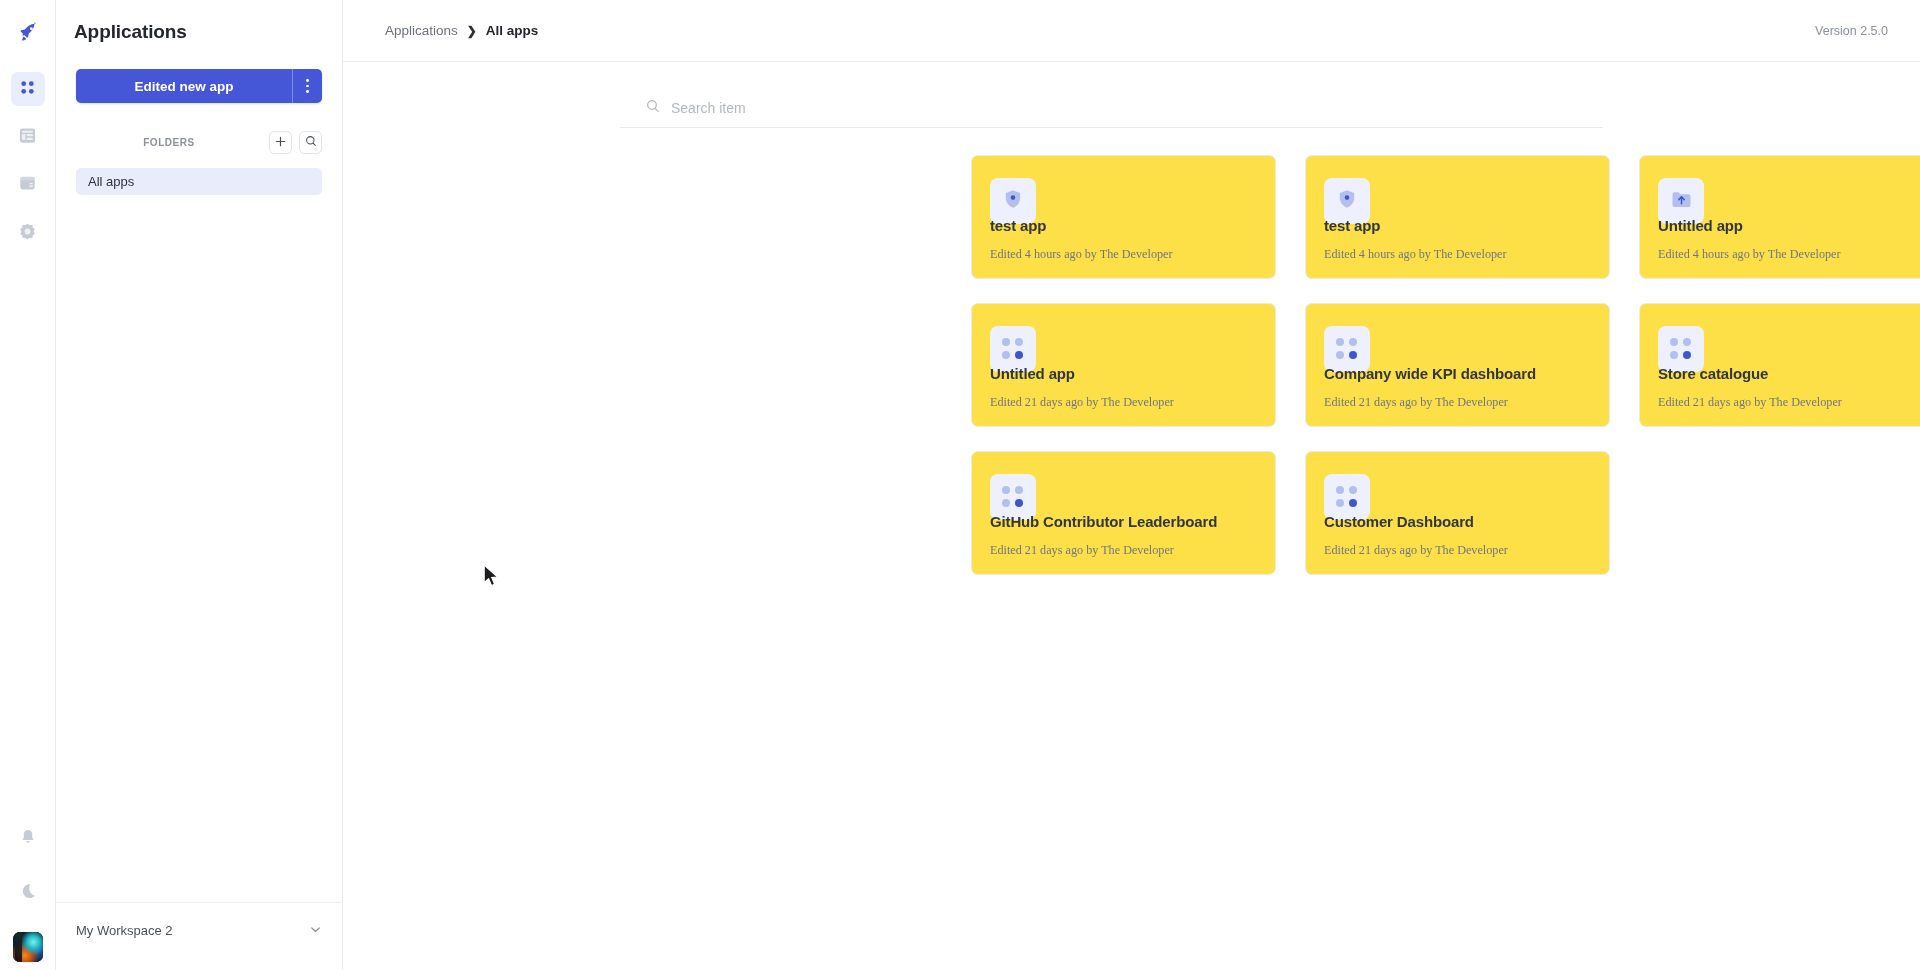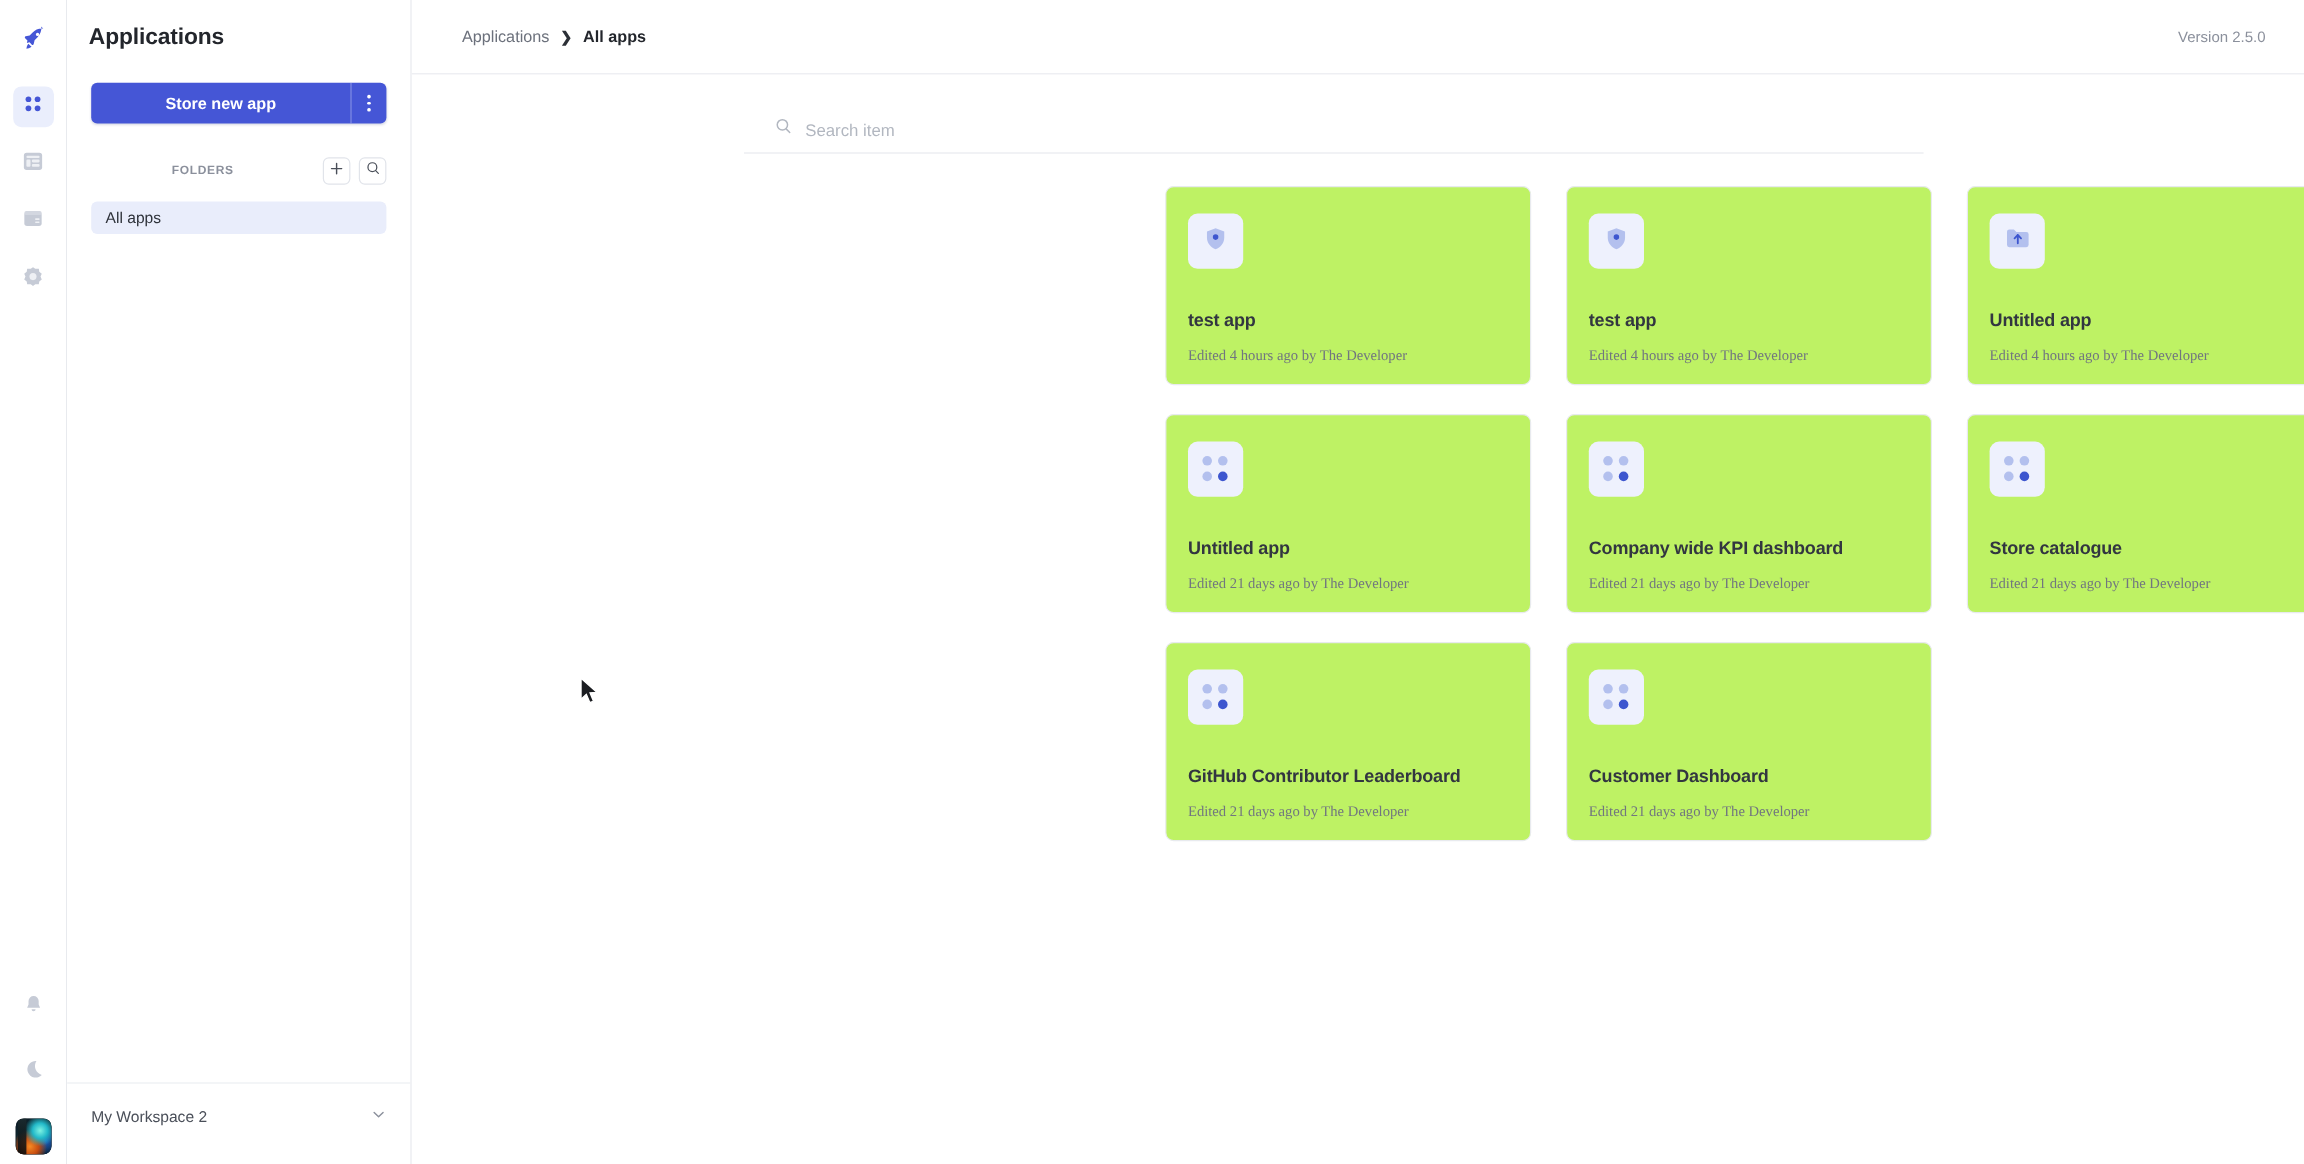--- a/index.html
+++ b/index.html
@@ -200,24 +200,24 @@
   .grid {
     margin-left: 628px;
     margin-top: 27px;
     width: 985px;
     display: grid;
     grid-template-columns: repeat(3, 305px);
     column-gap: 29px;
     row-gap: 24px;
   }
   .card {
-    height: 166px;
+    height: 124px;
     border: 1px solid #e8eaee;
     border-radius: 7px;
-    background: #bef264;
+    background: #fde047;
     padding: 22px 20px 0 18px;
     cursor: pointer;
     position: relative;
   }
   .card-icon {
     width: 46px; height: 46px;
     border-radius: 8px;
     background: #eef1fd;
     display: flex; align-items: center; justify-content: center;
   }
@@ -332,21 +332,21 @@
         <span class="a1"></span>
         <span class="a2"></span>
       </div>
     </div>
   </div>
 
   <div class="leftpanel">
     <div class="lp-title">Applications</div>
 
     <div class="create-row">
-      <div class="create-main">Store new app</div>
+      <div class="create-main">Edited new app</div>
       <div class="create-kebab">
         <span class="kebab-dots">
             <i></i>
             <i></i>
             <i></i>
           </span>
       </div>
     </div>
 
     <div class="folders-head">

